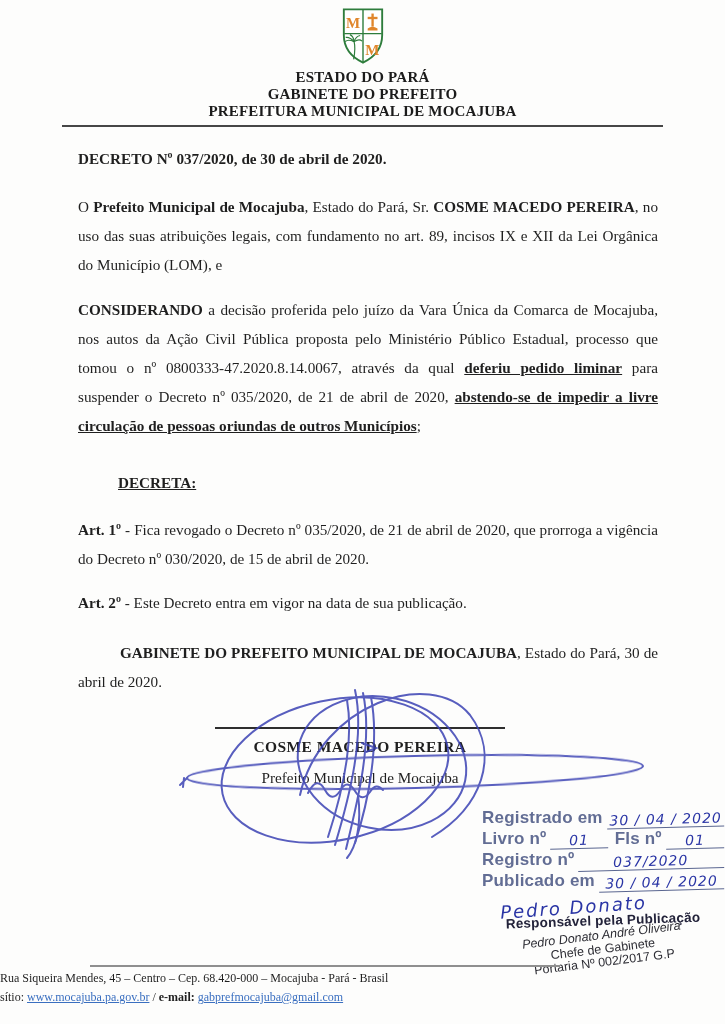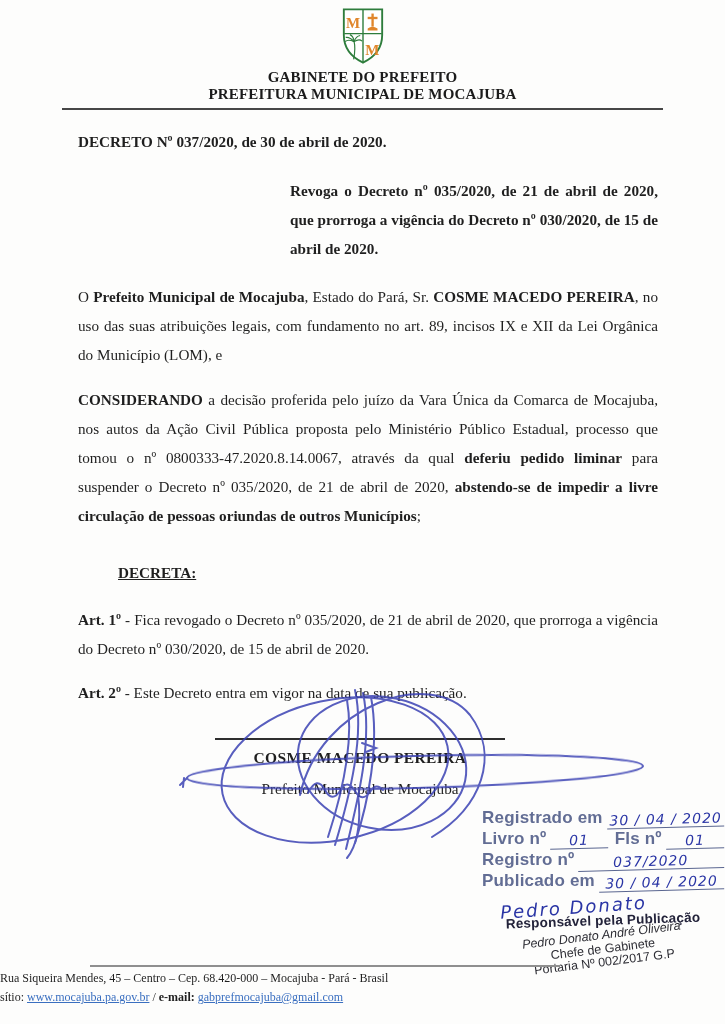--- a/index.html
+++ b/index.html
@@ -13,21 +13,21 @@
   .content{margin:0 67px 0 78px;font-size:15.2px;line-height:29px;text-align:justify;}
   .title{margin-top:17px;font-weight:bold;text-align:left;}
   .summary{margin:20px 0 0 212px;font-weight:bold;}
   .p1{margin-top:19px;}
   .p2{margin-top:16px;}
   .decreta{margin-top:28px;margin-left:40px;font-weight:bold;text-decoration:underline;text-align:left;}
   .art1{margin-top:18px;}
   .art2{margin-top:15px;}
   .closing{margin-top:21px;text-indent:42px;}
   .b{font-weight:bold;}
-  .u{}
+  .u{text-decoration:underline;}
   
   .sig-rule{width:290px;margin:31px 0 0 137px;border:none;border-top:2px solid #2e2e2e;}
   .sig-name{width:290px;margin-left:137px;text-align:center;font-weight:bold;font-size:15.5px;margin-top:3px;letter-spacing:.4px;}
   .sig-role{width:290px;margin-left:137px;text-align:center;font-size:15.2px;margin-top:2px;}
   .signature-svg{position:absolute;left:150px;top:675px;width:520px;height:190px;pointer-events:none;}
   
   .stamp{position:absolute;left:482px;top:808px;width:242px;font-family:"Liberation Sans", sans-serif;}
   .srow{display:flex;align-items:flex-end;margin-bottom:1px;}
   .slabel{font-weight:bold;font-size:17px;color:#55618b;white-space:nowrap;padding-right:4px;letter-spacing:.2px;opacity:.92;}
   .sval{flex:1;border-bottom:1.5px solid #5a6690;text-align:center;
@@ -66,33 +66,34 @@
         <path d="M31 74 C24 66 18 64 13 65"></path>
         <path d="M31 74 C30 65 27 61 22 59"></path>
         <path d="M31 74 C34 65 38 62 44 61"></path>
         <path d="M31 74 C39 69 44 69 48 73"></path>
       </g>
       <text x="70" y="103" text-anchor="middle" font-family="Liberation Serif, serif" font-weight="bold" font-size="32" fill="#e0862b">M</text>
     </svg>
   </div>
 
   <div class="hdr">
+    <div>ESTADO DO PARÁ</div>
     <div>GABINETE DO PREFEITO</div>
     <div>PREFEITURA MUNICIPAL DE MOCAJUBA</div>
   </div>
   <hr class="hdr-rule">
 
   <div class="content">
     <div class="title">DECRETO Nº 037/2020, de 30 de abril de 2020.</div>
-    <div class="summary"><span class="b">Revoga o Decreto nº 035/2020, de 21 de abril de 2020, que prorroga a vigência do Decreto nº 030/2020, de 15 de abril de 2020.</span></div>
     <div class="p1"><span>O </span><span class="b">Prefeito Municipal de Mocajuba</span><span>, Estado do Pará, Sr. </span><span class="b">COSME MACEDO PEREIRA</span><span>, no uso das suas atribuições legais, com fundamento no art. 89, incisos IX e XII da Lei Orgânica do Município (LOM), e</span></div>
     <div class="p2"><span class="b">CONSIDERANDO</span><span> a decisão proferida pelo juízo da Vara Única da Comarca de Mocajuba, nos autos da Ação Civil Pública proposta pelo Ministério Público Estadual, processo que tomou o nº 0800333-47.2020.8.14.0067, através da qual </span><span class="b u">deferiu pedido liminar</span><span> para suspender o Decreto nº 035/2020, de 21 de abril de 2020, </span><span class="b u">abstendo-se de impedir a livre circulação de pessoas oriundas de outros Municípios</span><span>;</span></div>
     <div class="decreta">DECRETA:</div>
     <div class="art1"><span class="b">Art. 1º</span><span> - Fica revogado o Decreto nº 035/2020, de 21 de abril de 2020, que prorroga a vigência do Decreto nº 030/2020, de 15 de abril de 2020.</span></div>
     <div class="art2"><span class="b">Art. 2º</span><span> - Este Decreto entra em vigor na data de sua publicação.</span></div>
+    <div class="closing"><span class="b">GABINETE DO PREFEITO MUNICIPAL DE MOCAJUBA</span><span>, Estado do Pará, 30 de abril de 2020.</span></div>
 
     <hr class="sig-rule">
     <div class="sig-name">COSME MACEDO PEREIRA</div>
     <div class="sig-role">Prefeito Municipal de Mocajuba</div>
   </div>
 
   <svg class="signature-svg" viewBox="0 0 520 190">
     <g fill="none" stroke="#3a41b3" stroke-width="2" opacity="0.85" stroke-linecap="round">
       <ellipse cx="265" cy="97" rx="228" ry="16" transform="rotate(-1.5 265 97)"></ellipse>
       <ellipse cx="185" cy="95" rx="115" ry="70" transform="rotate(-12 185 95)"></ellipse>

